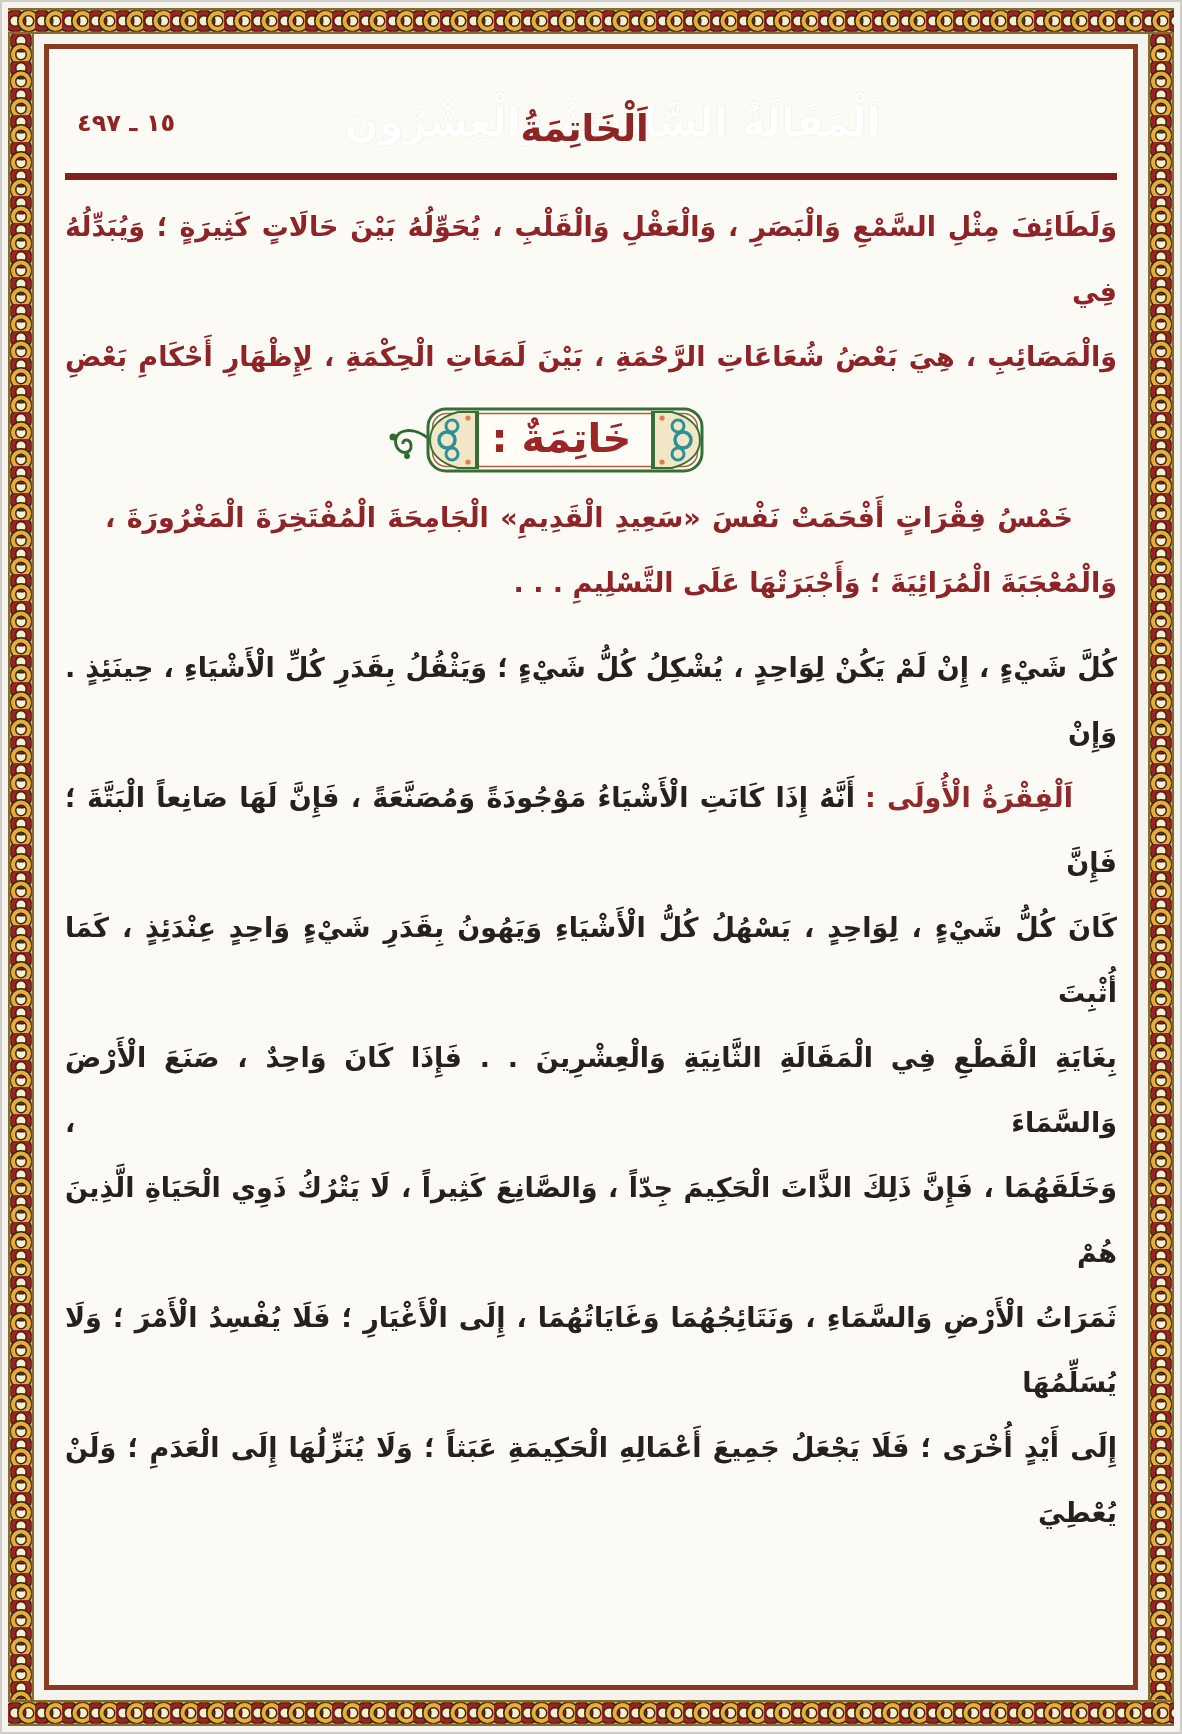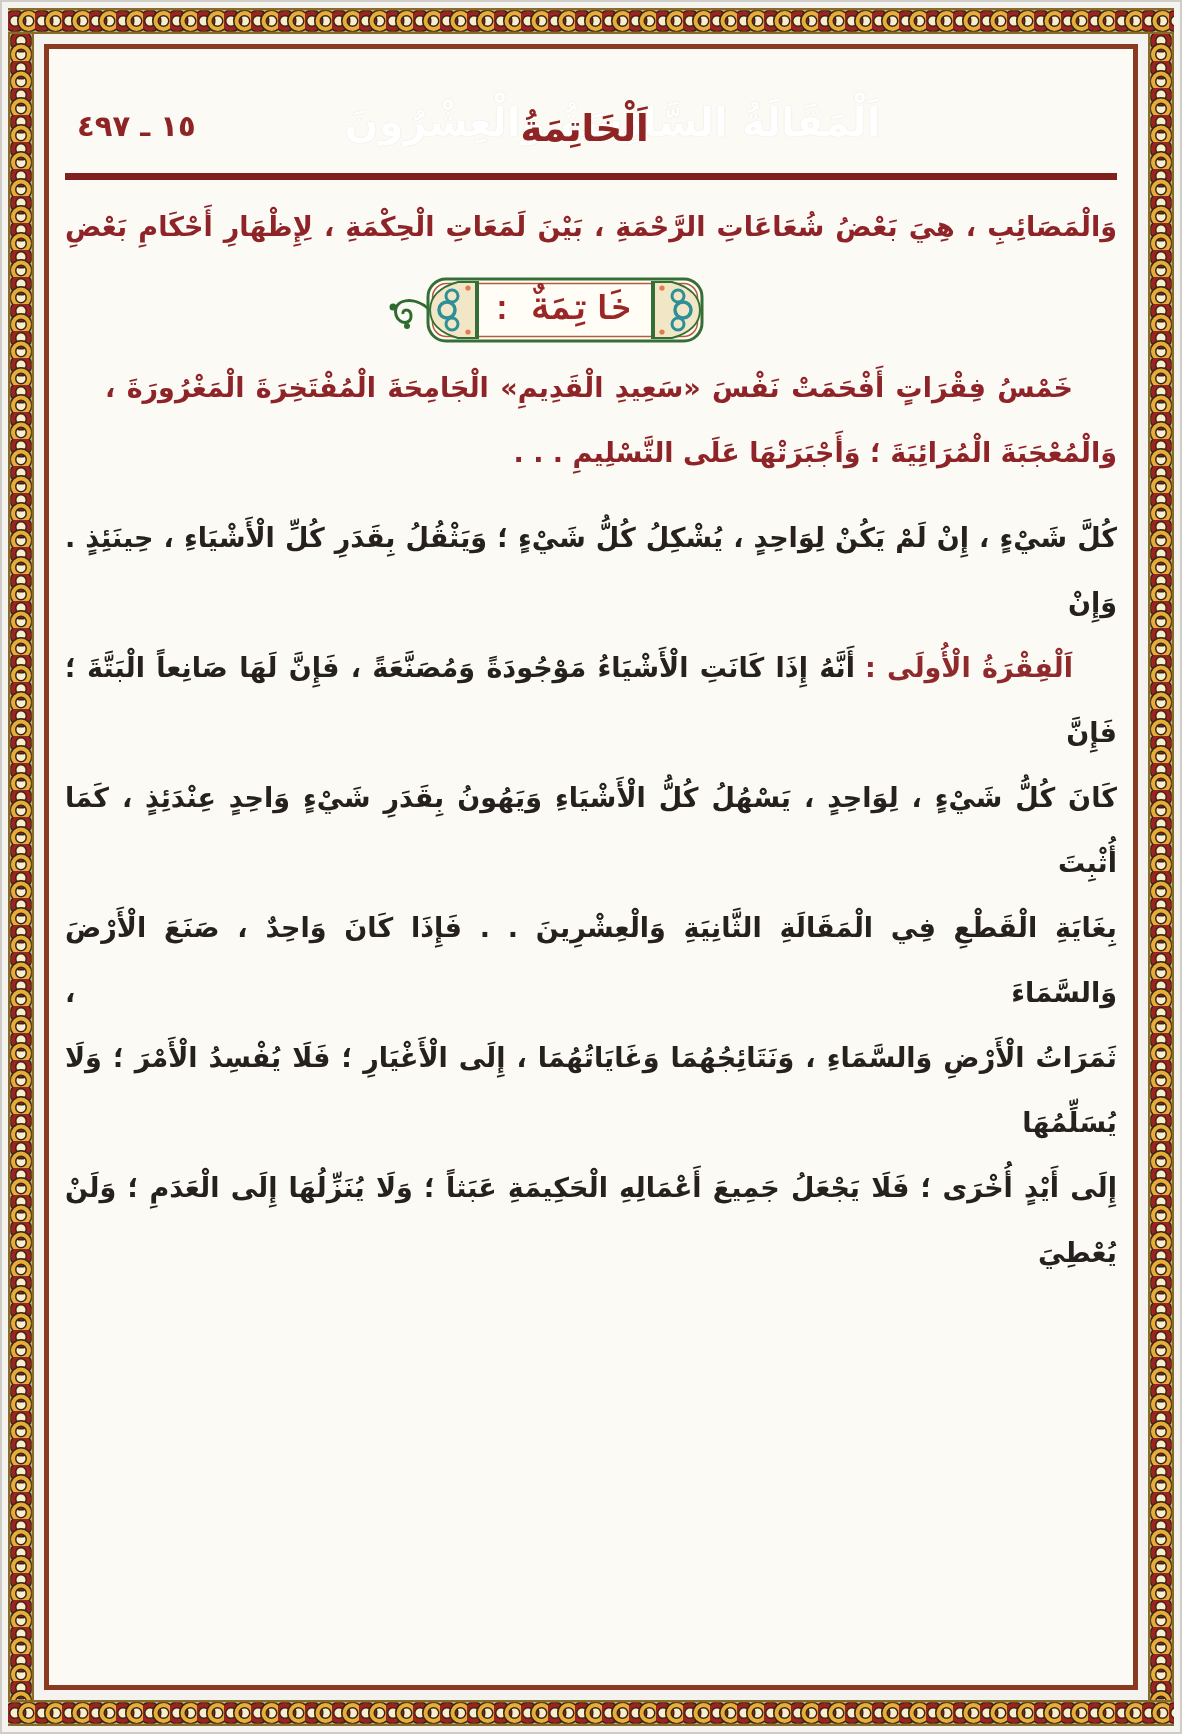--- a/index.html
+++ b/index.html
@@ -29,21 +29,21 @@
     position:absolute;inset:49px;
     padding:34px 16px 0;
     direction:rtl;
     background:#fbfaf5;
     box-sizing:border-box;
   }
   
   .header{position:relative;height:90px;}
   .page-ref{
     position:absolute;left:12px;top:26px;
-    font-size:29px;font-weight:bold;color:#8e2424;
+    font-size:24px;font-weight:bold;color:#8e2424;
     letter-spacing:2px;white-space:nowrap;
   }
   .ghost-title{
     position:absolute;left:50%;top:16px;transform:translateX(-46%);
     font-size:40px;font-weight:bold;color:#ffffff;
     text-shadow:0 0 1px rgba(190,180,150,.55);
     white-space:nowrap;
   }
   .doc-title{
     position:absolute;left:50%;top:24px;transform:translateX(-55%);
@@ -66,23 +66,22 @@
   .lead{color:#8e2a2b;margin-left:10px;}
   
   .cartouche{
     position:relative;width:330px;height:78px;
     margin:12px auto 6px;left:-46px;
   }
   .cartouche svg{position:absolute;inset:0;}
   .cartouche .label{
     position:absolute;left:55%;top:48%;
     transform:translate(-50%,-50%);
-    font-size:33px;font-weight:bold;color:#9b2626;
+    font-size:40px;font-weight:bold;color:#9b2626;
     white-space:nowrap;
-    font-family:Liberation Mono, monospace;
   }
 </style>
 </head>
 <body>
 
 <div class="sheet">
 
   <svg class="strip top" width="1166" height="26">
     <defs>
       <pattern id="chT" width="27" height="26" patternUnits="userSpaceOnUse">
@@ -145,20 +144,21 @@
   <div class="content">
 
     <div class="header">
       <div class="page-ref">١٥ ـ ٤٩٧</div>
       <div class="ghost-title">اَلْمَقَالَةُ السَّادِسَةُ وَالْعِشْرُونَ</div>
       <div class="doc-title">اَلْخَاتِمَةُ</div>
     </div>
     <div class="rule"></div>
 
     <div class="sec" style="margin-top:0;">
+      <div class="line">وَلَطَائِفَ مِثْلِ السَّمْعِ وَالْبَصَرِ ، وَالْعَقْلِ وَالْقَلْبِ ، يُحَوِّلُهُ بَيْنَ حَالَاتٍ كَثِيرَةٍ ؛ وَيُبَدِّلُهُ فِي</div>
       <div class="line">وَالْمَصَائِبِ ، هِيَ بَعْضُ شُعَاعَاتِ الرَّحْمَةِ ، بَيْنَ لَمَعَاتِ الْحِكْمَةِ ، لِإِظْهَارِ أَحْكَامِ بَعْضِ</div>
     </div>
 
     <div class="cartouche">
       <svg viewBox="0 0 330 78" width="330" height="78">
 
         <path d="M50 39 C34 24 12 28 16 44 C19 54 32 54 31 44 C30 37 22 38 23 43" fill="none" stroke="#2f6b2f" stroke-width="3"></path>
         <circle cx="13" cy="36" r="3.5" fill="#2f6b2f"></circle>
         <circle cx="27" cy="55" r="3" fill="#2f6b2f"></circle>
 
@@ -189,19 +189,20 @@
       <div class="line end">وَالْمُعْجَبَةَ الْمُرَائِيَةَ ؛ وَأَجْبَرَتْهَا عَلَى التَّسْلِيمِ . . .</div>
     </div>
 
     <div class="sec" style="margin-top:20px;">
       <div class="line dark">كُلَّ شَيْءٍ ، إِنْ لَمْ يَكُنْ لِوَاحِدٍ ، يُشْكِلُ كُلُّ شَيْءٍ ؛ وَيَثْقُلُ بِقَدَرِ كُلِّ الْأَشْيَاءِ ، حِينَئِذٍ . وَإِنْ</div>
       <div class="line dark indent">
         <span class="lead">اَلْفِقْرَةُ الْأُولَى :</span><span>أَنَّهُ إِذَا كَانَتِ الْأَشْيَاءُ مَوْجُودَةً وَمُصَنَّعَةً ، فَإِنَّ لَهَا صَانِعاً الْبَتَّةَ ؛ فَإِنَّ</span>
       </div>
       <div class="line dark">كَانَ كُلُّ شَيْءٍ ، لِوَاحِدٍ ، يَسْهُلُ كُلُّ الْأَشْيَاءِ وَيَهُونُ بِقَدَرِ شَيْءٍ وَاحِدٍ عِنْدَئِذٍ ، كَمَا أُثْبِتَ</div>
       <div class="line dark">بِغَايَةِ الْقَطْعِ فِي الْمَقَالَةِ الثَّانِيَةِ وَالْعِشْرِينَ . . فَإِذَا كَانَ وَاحِدٌ ، صَنَعَ الْأَرْضَ وَالسَّمَاءَ ،</div>
+      <div class="line dark">وَخَلَقَهُمَا ، فَإِنَّ ذَلِكَ الذَّاتَ الْحَكِيمَ جِدّاً ، وَالصَّانِعَ كَثِيراً ، لَا يَتْرُكُ ذَوِي الْحَيَاةِ الَّذِينَ هُمْ</div>
       <div class="line dark">ثَمَرَاتُ الْأَرْضِ وَالسَّمَاءِ ، وَنَتَائِجُهُمَا وَغَايَاتُهُمَا ، إِلَى الْأَغْيَارِ ؛ فَلَا يُفْسِدُ الْأَمْرَ ؛ وَلَا يُسَلِّمُهَا</div>
       <div class="line dark">إِلَى أَيْدٍ أُخْرَى ؛ فَلَا يَجْعَلُ جَمِيعَ أَعْمَالِهِ الْحَكِيمَةِ عَبَثاً ؛ وَلَا يُنَزِّلُهَا إِلَى الْعَدَمِ ؛ وَلَنْ يُعْطِيَ</div>
 
     </div>
 
   </div>
 </div>
 
 </body></html>

